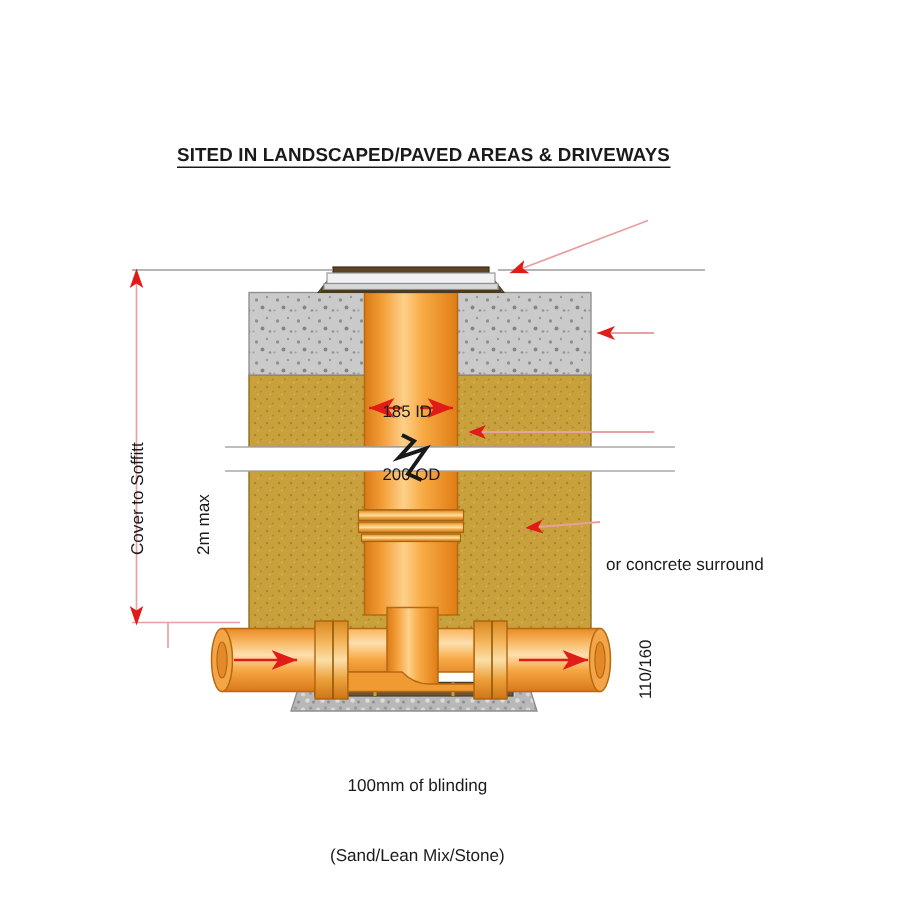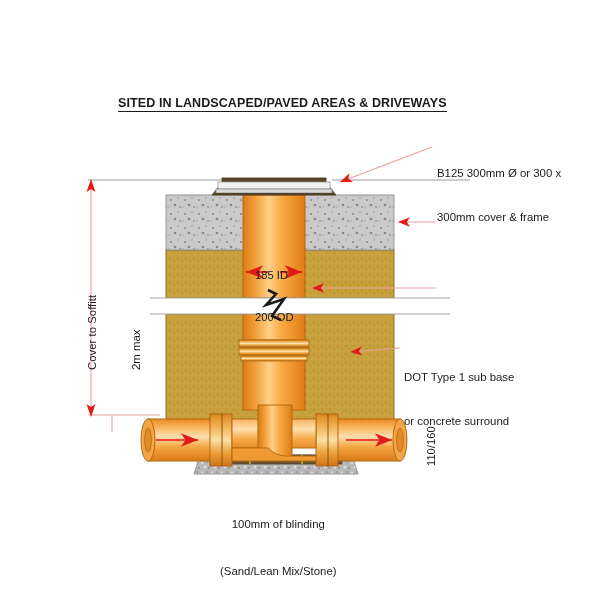--- a/index.html
+++ b/index.html
@@ -183,29 +183,24 @@
       <line x1="432" y1="147" x2="340" y2="182" stroke="#e8a0a0" stroke-width="1.2" marker-end="url(#mRedL)"></line>
       <line x1="436" y1="222" x2="398" y2="222" stroke="#e8a0a0" stroke-width="1.2" marker-end="url(#mRedL)"></line>
       <line x1="436" y1="288" x2="312" y2="288" stroke="#e8a0a0" stroke-width="1.2" marker-end="url(#mRedL)"></line>
       <line x1="400" y1="348" x2="350" y2="352" stroke="#e8a0a0" stroke-width="1.2" marker-end="url(#mRedL)"></line>
     </g>
 
   </svg>
 
   <div class="txt" id="title">SITED IN LANDSCAPED/PAVED AREAS &amp; DRIVEWAYS</div>
 
-  <div class="txt anno" id="anno-cover">
-    <div>B125 300mm Ø or 300 x</div>
-    <div>300mm cover &amp; frame</div>
-  </div>
 
 
 
   <div class="txt anno" id="anno-subbase">
-    <div>DOT Type 1 sub base</div>
     <div>or concrete surround</div>
   </div>
 
   <div class="txt anno" id="anno-blind">
     <div>100mm of blinding</div>
     <div>(Sand/Lean Mix/Stone)</div>
   </div>
 
   <div class="txt" id="dim-id">
     <div>185 ID</div>

